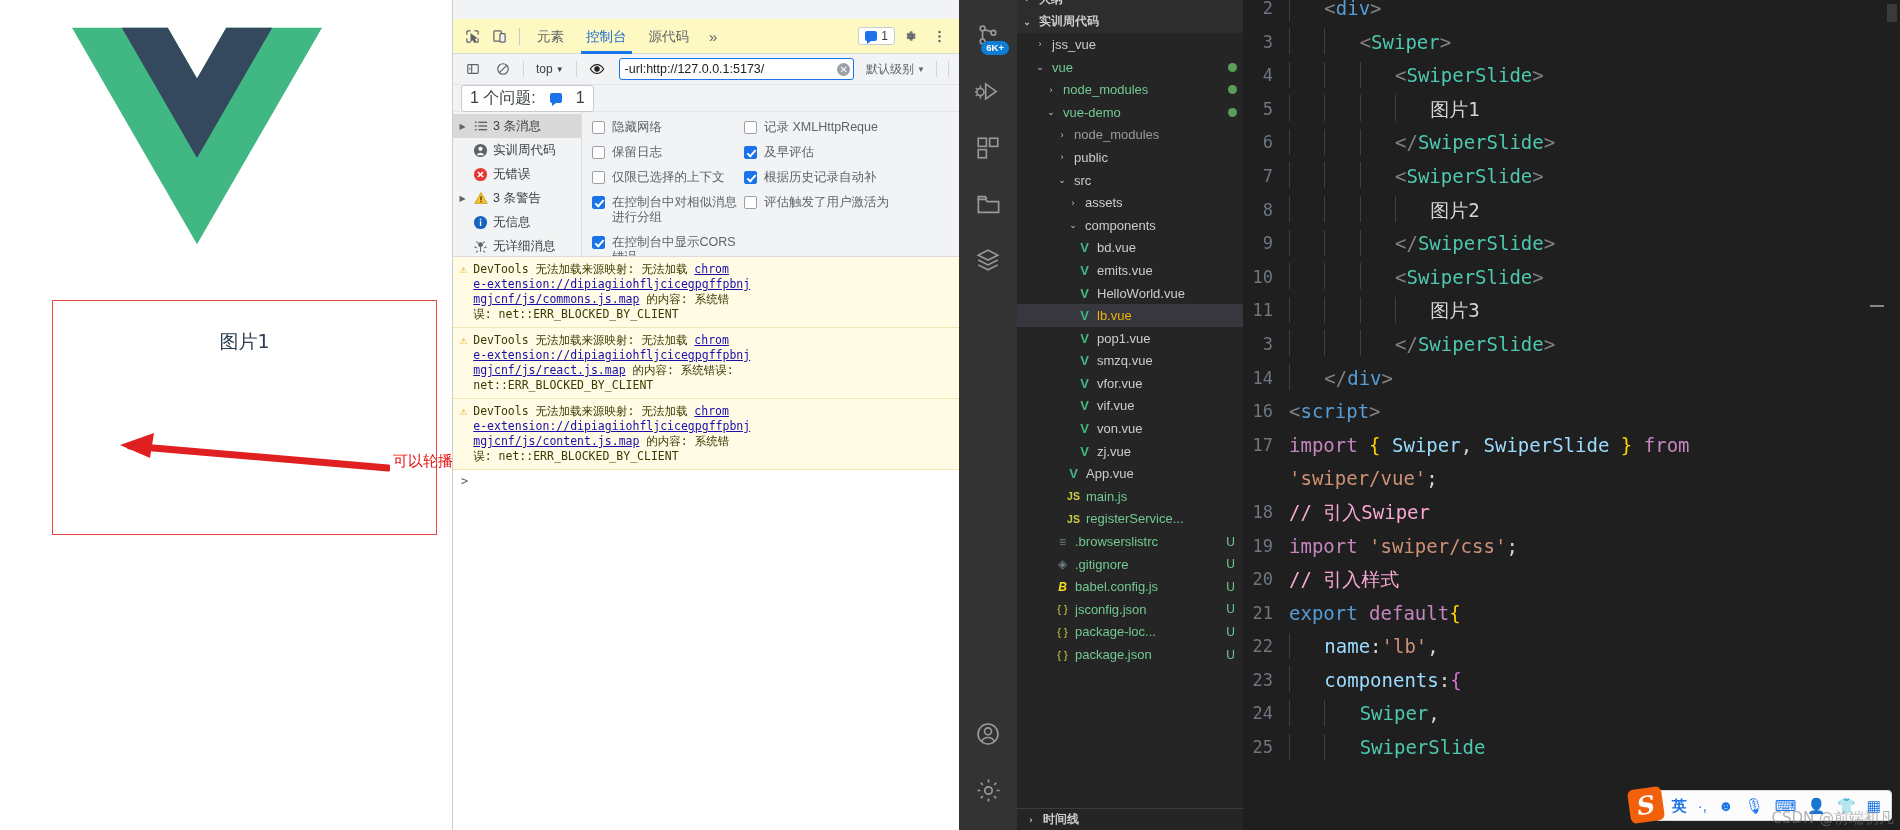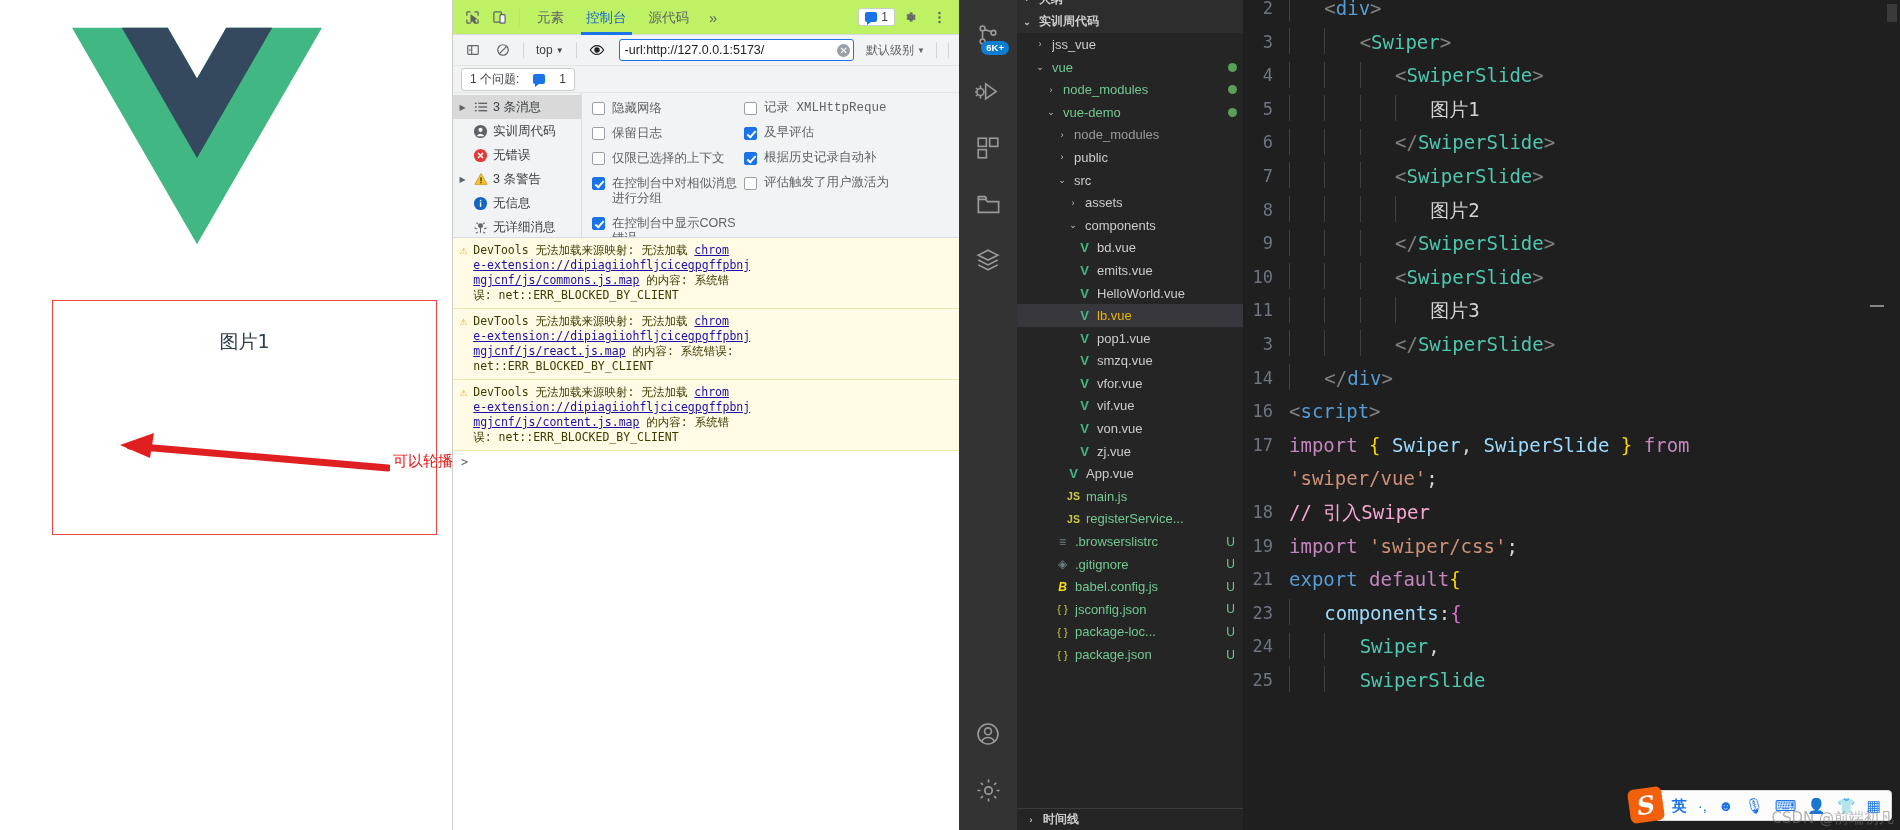--- a/index.html
+++ b/index.html
@@ -35,22 +35,23 @@
 
   
   #devtools {
     position: absolute; left: 452px; top: 0; width: 507px; height: 830px;
     background: #f1f3f4; border-left: 1px solid #cdcdcd;
     font-size: 12px; color: #3c4043;
     font-family: "Liberation Sans", sans-serif;
   }
   .dt-tabbar {
     display: flex; align-items: center; height: 35px;
-    padding: 16px 6px; border-bottom: 1px solid #d7dadd; background: #bef264;
+    padding: 16px 6px; border-bottom: 1px solid #d7dadd; background: #fef9c3;
     position: relative;
+    margin-top: 19px;
   }
   .dt-icnbtn {
     width: 27px; height: 26px; display: flex; align-items: center; justify-content: center;
     cursor: pointer; color: #5f6368;
   }
   .dt-sep { width: 1px; height: 17px; background: #c6c9cc; margin: 0 6px; }
   .dt-tab {
     padding: 0 11px; height: 35px; line-height: 35px; font-size: 13.5px;
     color: #5f6368; cursor: pointer; position: relative;
   }
@@ -104,21 +105,21 @@
   }
   .dt-toolbar .dt-sep2 { width: 1px; height: 16px; background: #d3d6d9; margin: 0 4px; }
 
   .dt-issues {
     height: 27px; display: flex; align-items: center; padding: 0 8px;
     border-bottom: 1px solid #e3e5e7;
   }
   .issue-pill {
     display: inline-flex; align-items: center; gap: 14px;
     border: 1px solid #c8ccd0; border-radius: 3px; background: #fff;
-    padding: 2px 8px; font-size: 12px; cursor: pointer;
+    padding: 2px 8px; font-size: 16px; cursor: pointer;
   }
 
   .dt-body { display: flex; height: 145px; border-bottom: 1px solid #dadce0; }
   .dt-sidebar {
     width: 129px; border-right: 1px solid #dadce0; background: #f1f3f4;
     padding-top: 2px; overflow: hidden;
   }
   .side-row {
     display: flex; align-items: center; height: 24px; padding-left: 4px;
     font-size: 12.5px; color: #3c4043; cursor: pointer; gap: 4px;
@@ -126,21 +127,21 @@
   .side-row.selected { background: #d9d9d9; }
   .twist {
     width: 11px; font-size: 8px; color: #5f6368; text-align: center; flex: none;
   }
   .sico { width: 17px; flex: none; display: flex; justify-content: center; align-items: center; }
   .dt-settings {
     flex: 1; display: flex; gap: 0; padding: 8px 0 0 10px; overflow: hidden;
     position: relative;
   }
   .set-col { width: 152px; flex: none; }
-  .set-col.col2 { width: 175px; font-family: Liberation Mono, monospace; }
+  .set-col.col2 { width: 175px; }
   .cb-row {
     display: flex; align-items: flex-start; gap: 7px; margin-bottom: 10px;
     font-size: 12.5px; color: #5f6368; cursor: pointer; line-height: 15px;
   }
   .cb {
     width: 13px; height: 13px; border: 1.5px solid #9aa0a6; border-radius: 2px;
     background: #fff; flex: none; margin-top: 1px;
   }
   .cb.on {
     background: #1a73e8; border-color: #1a73e8; position: relative;
@@ -719,21 +720,23 @@
           <div class="code-line"><span class="ln">9</span><span class="ctext"><span class="indent-guide"></span>&nbsp;&nbsp;&nbsp;<span class="indent-guide"></span>&nbsp;&nbsp;&nbsp;<span class="indent-guide"></span>&nbsp;&nbsp;&nbsp;<span class="t-punc">&lt;/</span><span class="t-comp">SwiperSlide</span><span class="t-punc">&gt;</span></span></div>
           <div class="code-line"><span class="ln">10</span><span class="ctext"><span class="indent-guide"></span>&nbsp;&nbsp;&nbsp;<span class="indent-guide"></span>&nbsp;&nbsp;&nbsp;<span class="indent-guide"></span>&nbsp;&nbsp;&nbsp;<span class="t-punc">&lt;</span><span class="t-comp">SwiperSlide</span><span class="t-punc">&gt;</span></span></div>
           <div class="code-line"><span class="ln">11</span><span class="ctext"><span class="indent-guide"></span>&nbsp;&nbsp;&nbsp;<span class="indent-guide"></span>&nbsp;&nbsp;&nbsp;<span class="indent-guide"></span>&nbsp;&nbsp;&nbsp;<span class="indent-guide"></span>&nbsp;&nbsp;&nbsp;<span class="t-txt">图片3</span></span></div>
           <div class="code-line"><span class="ln">3</span><span class="ctext"><span class="indent-guide"></span>&nbsp;&nbsp;&nbsp;<span class="indent-guide"></span>&nbsp;&nbsp;&nbsp;<span class="indent-guide"></span>&nbsp;&nbsp;&nbsp;<span class="t-punc">&lt;/</span><span class="t-comp">SwiperSlide</span><span class="t-punc">&gt;</span></span></div>
           <div class="code-line"><span class="ln">14</span><span class="ctext"><span class="indent-guide"></span>&nbsp;&nbsp;&nbsp;<span class="t-punc">&lt;/</span><span class="t-tag">div</span><span class="t-punc">&gt;</span></span></div>
           <div class="code-line"><span class="ln">16</span><span class="ctext"><span class="t-punc">&lt;</span><span class="t-tag">script</span><span class="t-punc">&gt;</span></span></div>
           <div class="code-line"><span class="ln">17</span><span class="ctext"><span class="t-kw">import</span> <span class="t-brk2">{</span> <span class="t-var">Swiper</span><span class="t-txt">,</span> <span class="t-var">SwiperSlide</span> <span class="t-brk2">}</span> <span class="t-kw">from</span></span></div>
           <div class="code-line"><span class="ln"></span><span class="ctext"><span class="t-str">'swiper/vue'</span><span class="t-txt">;</span></span></div>
           <div class="code-line"><span class="ln">18</span><span class="ctext"><span class="t-com">// 引入Swiper</span></span></div>
           <div class="code-line"><span class="ln">19</span><span class="ctext"><span class="t-kw">import</span> <span class="t-str">'swiper/css'</span><span class="t-txt">;</span></span></div>
+          <div class="code-line"><span class="ln">20</span><span class="ctext"><span class="t-com">// 引入样式</span></span></div>
           <div class="code-line"><span class="ln">21</span><span class="ctext"><span class="t-tag">export</span> <span class="t-kw">default</span><span class="t-brk2">{</span></span></div>
+          <div class="code-line"><span class="ln">22</span><span class="ctext"><span class="indent-guide"></span>&nbsp;&nbsp;&nbsp;<span class="t-var">name</span><span class="t-txt">:</span><span class="t-str">'lb'</span><span class="t-txt">,</span></span></div>
           <div class="code-line"><span class="ln">23</span><span class="ctext"><span class="indent-guide"></span>&nbsp;&nbsp;&nbsp;<span class="t-var">components</span><span class="t-txt">:</span><span class="t-brk">{</span></span></div>
           <div class="code-line"><span class="ln">24</span><span class="ctext"><span class="indent-guide"></span>&nbsp;&nbsp;&nbsp;<span class="indent-guide"></span>&nbsp;&nbsp;&nbsp;<span class="t-comp">Swiper</span><span class="t-txt">,</span></span></div>
           <div class="code-line"><span class="ln">25</span><span class="ctext"><span class="indent-guide"></span>&nbsp;&nbsp;&nbsp;<span class="indent-guide"></span>&nbsp;&nbsp;&nbsp;<span class="t-comp">SwiperSlide</span></span></div>
         </div>
       <div class="minimap">
         <div class="mini-sq"></div>
       </div>
       <div class="scroll-cursor"></div>
     </div>
   </div>

